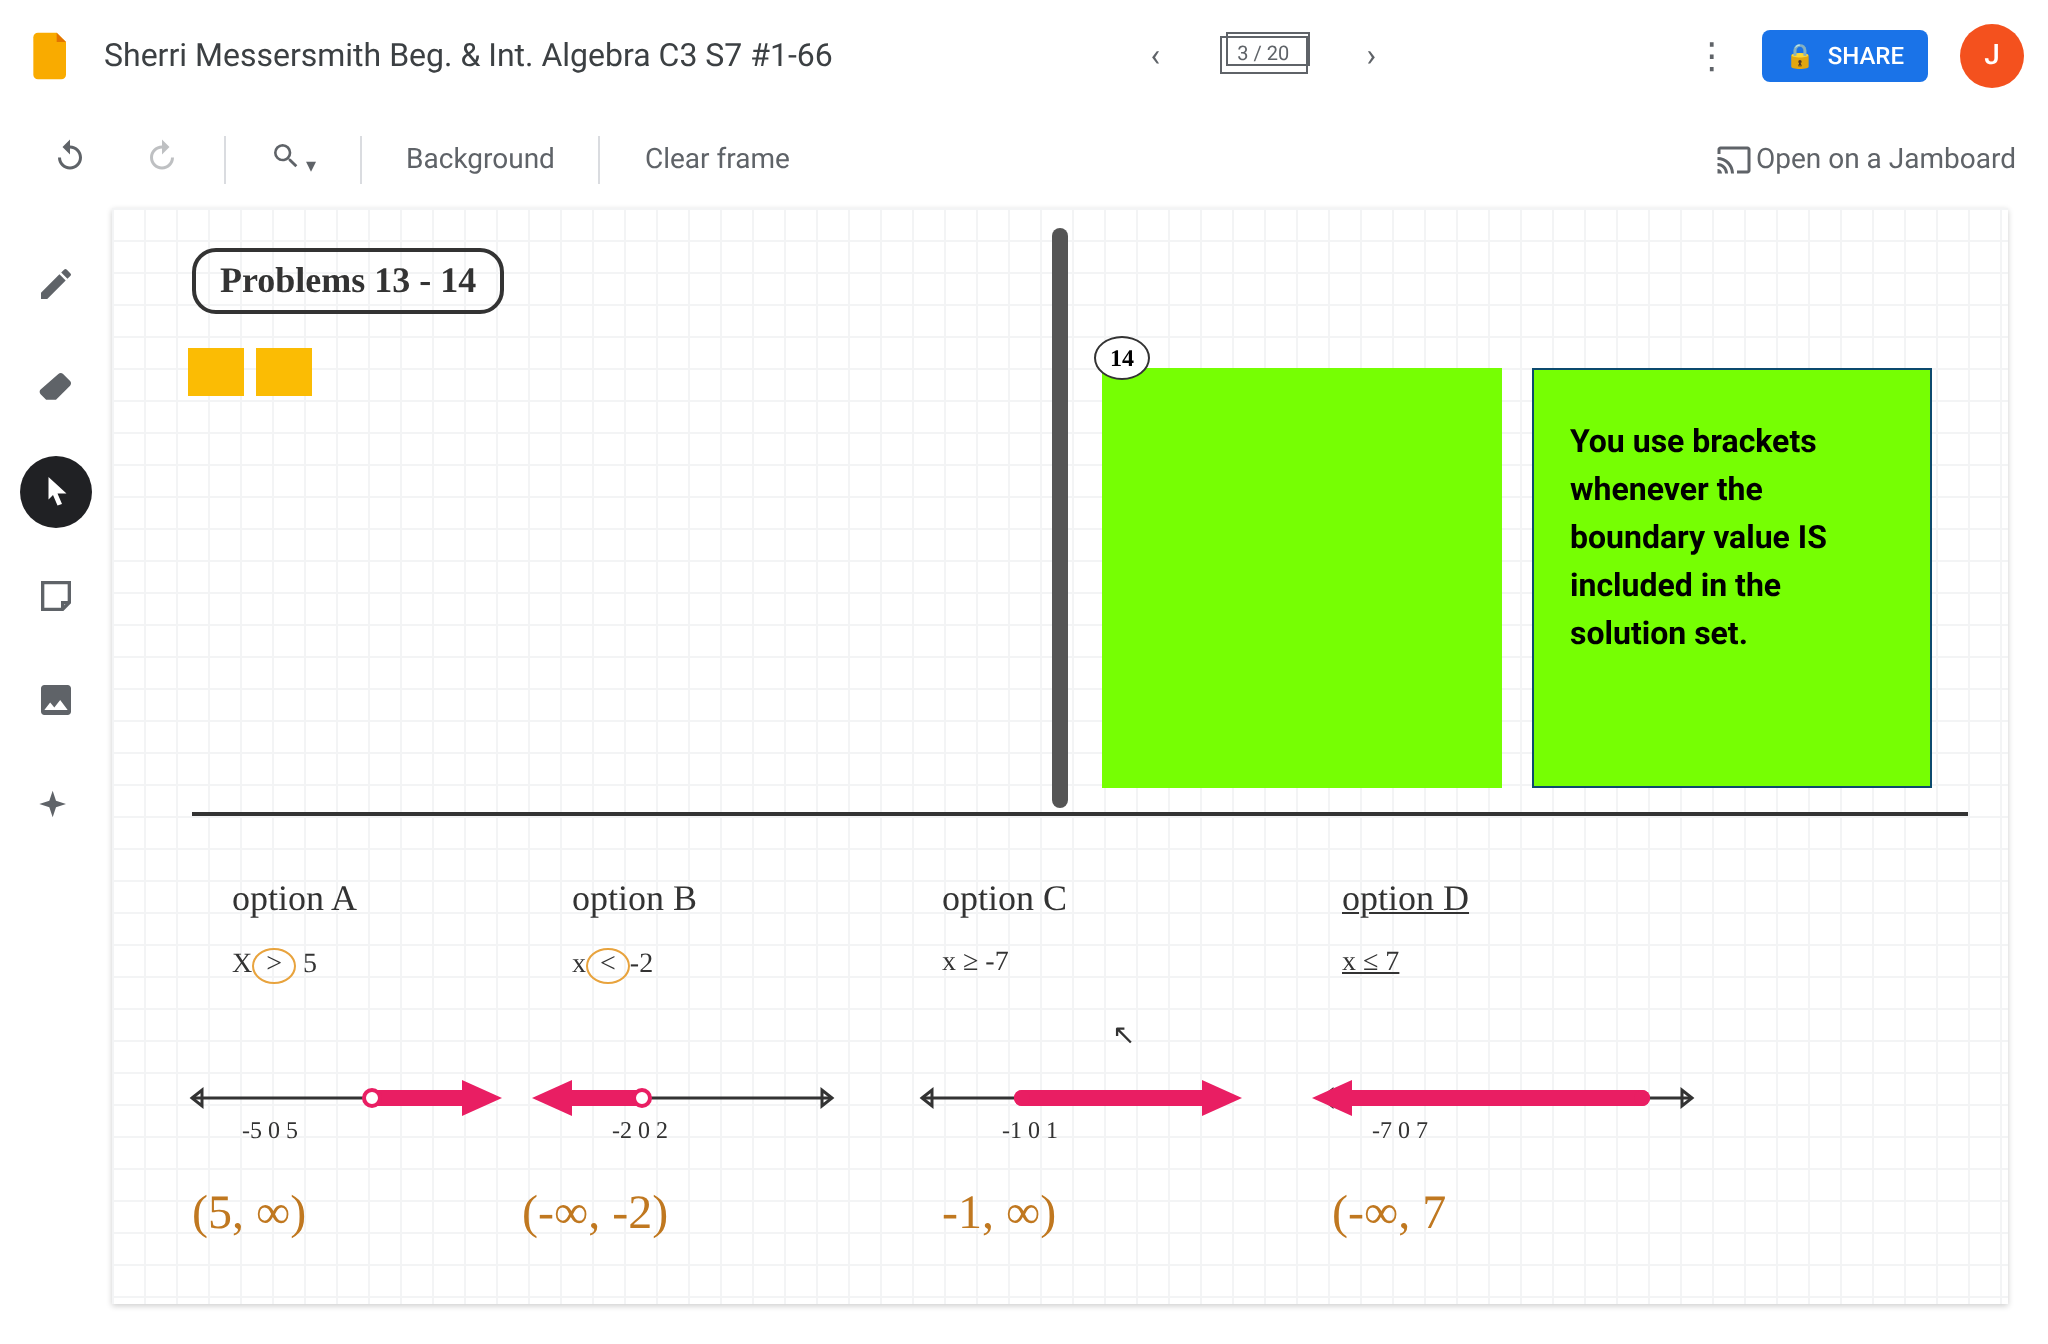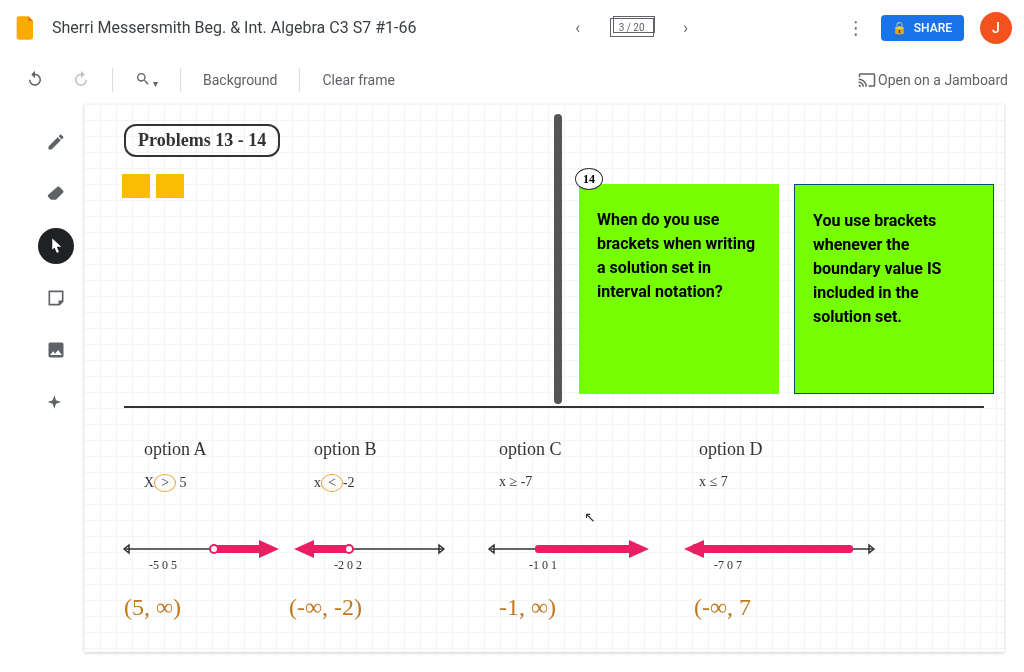--- a/index.html
+++ b/index.html
@@ -16,21 +16,21 @@
   .more-btn { color: #5f6368; cursor: pointer; font-size: 18px; }
   .share-btn { background: #1a73e8; color: white; padding: 6px 12px; border-radius: 4px; font-size: 12px; font-weight: 500; cursor: pointer; display: flex; align-items: center; gap: 6px; }
   .avatar { width: 32px; height: 32px; border-radius: 50%; background: #f4511e; color: white; display: flex; align-items: center; justify-content: center; font-size: 14px; font-weight: 500; cursor: pointer; }
   
   .toolbar { height: 48px; display: flex; align-items: center; padding: 0 16px; gap: 8px; color: #5f6368; font-size: 14px; position: relative; }
   .tool-btn { padding: 6px 10px; cursor: pointer; border-radius: 4px; }
   .tool-sep { width: 1px; height: 24px; background: #dadce0; margin: 0 4px; }
   .zoom-caret { font-size: 10px; margin-left: 2px; }
   .cast-btn { margin-left: auto; display: flex; align-items: center; gap: 2px; color: #5f6368; cursor: pointer; }
   
-  .main { display: flex; height: calc(672px - 56px - 48px); margin-left: 28px; }
+  .main { display: flex; height: calc(672px - 56px - 48px); }
   .sidebar { width: 56px; display: flex; flex-direction: column; align-items: center; padding-top: 20px; gap: 16px; }
   .side-tool { width: 36px; height: 36px; display: flex; align-items: center; justify-content: center; cursor: pointer; border-radius: 50%; color: #5f6368; }
   .side-tool.active { background: #202124; color: white; }
   
   .canvas { flex: 1; margin: 0 20px 20px 0; background: white; position: relative; box-shadow: 0 1px 3px rgba(0,0,0,0.2); overflow: hidden; }
   .grid-bg { position: absolute; inset: 0; background-image: linear-gradient(#e8eaed 1px, transparent 1px), linear-gradient(90deg, #e8eaed 1px, transparent 1px); background-size: 16px 16px; opacity: 0.5; }
   
   .hw { font-family: 'Comic Sans MS', cursive; position: absolute; }
   .box-title { top: 20px; left: 40px; border: 2px solid #333; border-radius: 12px; padding: 4px 12px; font-size: 18px; font-weight: 600; color: #333; }
   
@@ -40,21 +40,21 @@
   
   .divider-v { position: absolute; left: 470px; top: 10px; width: 8px; height: 290px; background: #555; border-radius: 4px; }
   .divider-h { position: absolute; left: 40px; right: 20px; top: 302px; height: 2px; background: #333; }
   
   .sticky { position: absolute; background: #76ff03; padding: 24px 18px; font-weight: 700; font-size: 16px; color: #000; line-height: 1.5; width: 200px; height: 210px; top: 80px; }
   .sticky.s1 { left: 495px; }
   .sticky.s2 { left: 710px; border: 1px solid #0c4a6e; }
   .badge14 { position: absolute; top: -16px; left: -4px; width: 28px; height: 22px; border: 1.5px solid #333; border-radius: 50%; background: #fff; font-size: 12px; font-family: 'Comic Sans MS'; display:flex; align-items:center; justify-content:center; }
   
   .opt-label { top: 335px; font-size: 18px; color: #333; }
-  .oA { left: 60px; } .oB { left: 230px; font-family: Liberation Serif, serif; } .oC { left: 415px; } .oD { left: 615px; }
+  .oA { left: 60px; } .oB { left: 230px; font-family: Liberation Serif, serif; } .oC { left: 415px; } .oD { left: 615px; text-decoration: underline; }
   
   .ineq { top: 370px; font-size: 14px; color: #333; }
   .circ { display: inline-block; border: 1.5px solid #e8a33d; border-radius: 50%; padding: 0 6px; }
   
   .numline { position: absolute; top: 430px; }
   .nl-line { stroke: #333; stroke-width: 1.5; fill: none; }
   .nl-arrow { fill: #e91e63; }
   .nl-ray { stroke: #e91e63; stroke-width: 8; stroke-linecap: round; }
   .nl-tick { font-family: 'Comic Sans MS'; font-size: 12px; fill: #333; }
   
@@ -148,21 +148,20 @@
 
     <div class="hw box-title">Problems 13 - 14</div>
     <div class="mini-note n1"></div>
     <div class="mini-note n2"></div>
 
     <div class="divider-v"></div>
     <div class="divider-h"></div>
 
     <div class="sticky s1">
       <div class="badge14">14</div>
-      <span>When do you use brackets when writing a solution set in interval notation?</span>
     </div>
     <div class="sticky s2">
       <span>You use brackets whenever the boundary value IS included in the solution set.</span>
     </div>
 
     <div class="hw opt-label oA">option A</div>
     <div class="hw opt-label oB">option B</div>
     <div class="hw opt-label oC">option C</div>
     <div class="hw opt-label oD">option D</div>
 

